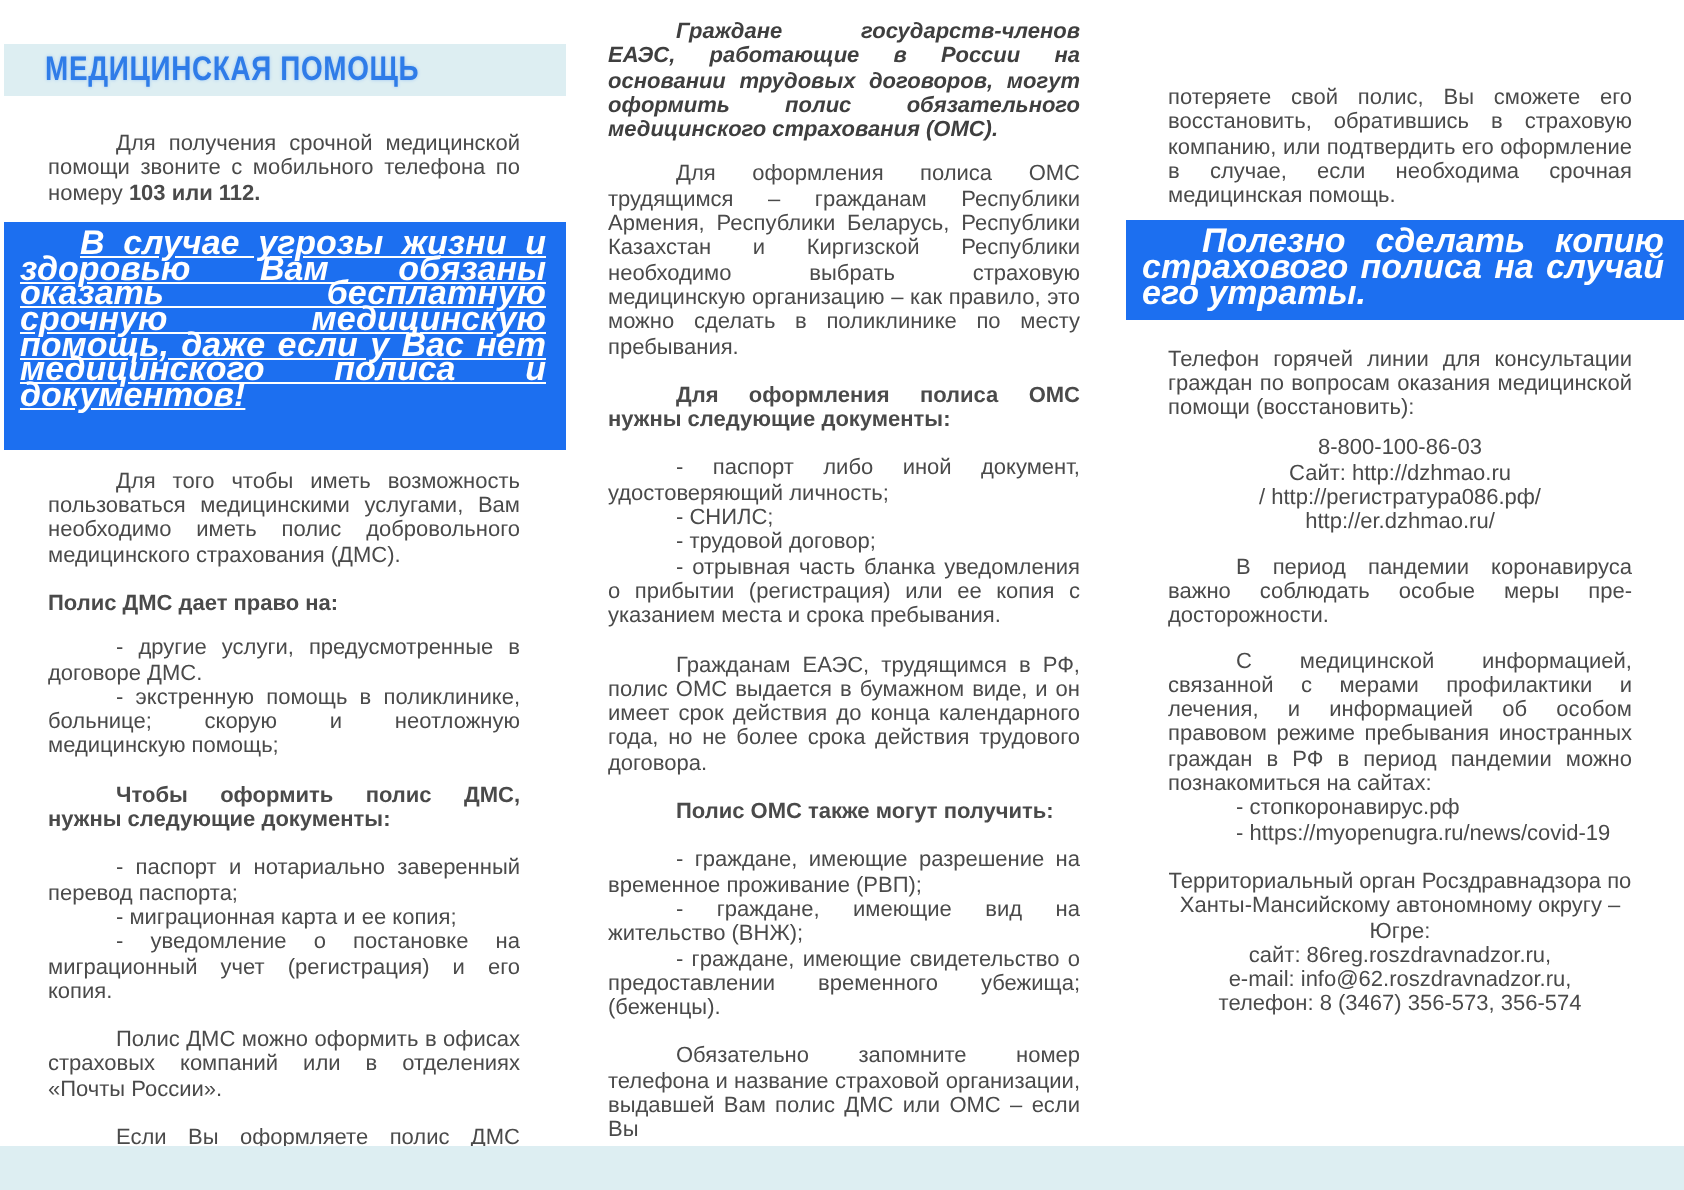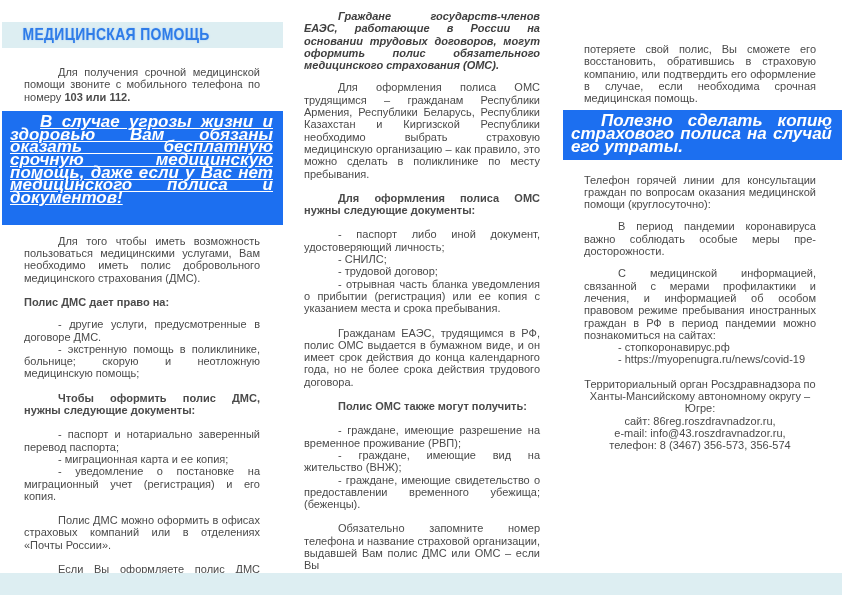--- a/index.html
+++ b/index.html
@@ -140,33 +140,39 @@
   </div>
 
   <p class="para gap12">Обязательно запомните номер телефона и название страховой организации, выдавшей Вам полис ДМС или ОМС – если Вы</p>
 </div>
 
 <div class="col col3">
   <p class="noind">потеряете свой полис, Вы сможете его восстановить, обратившись в страховую компанию, или подтвердить его оформление в случае, если необходима срочная медицинская помощь.</p>
 
   <div class="blue-box tip-box">Полезно сделать копию страхового полиса на случай его утраты.</div>
 
-  <p class="noind gap12" style="margin-top:14px">Телефон горячей линии для консультации граждан по вопросам оказания медицинской помощи (круглосуточно):</p>
+  <p class="noind gap12" style="margin-top:14px">Телефон горячей линии для консультации граждан по вопросам оказания медицинской помощи (восстановить):</p>
 
+  <div class="centered" style="margin-top:8px">
+    <p>8-800-100-86-03</p>
+    <p>Сайт: http://dzhmao.ru</p>
+    <p>/ http://регистратура086.рф/</p>
+    <p>http://er.dzhmao.ru/</p>
+  </div>
 
   <p class="para">В период пандемии коронавируса важно соблюдать особые меры пре-досторожности.</p>
 
   <p class="para">С медицинской информацией, связанной с мерами профилактики и лечения, и информацией об особом правовом режиме пребывания иностранных граждан в РФ в период пандемии можно познакомиться на сайтах:</p>
 
   <div>
     <p class="item">- стопкоронавирус.рф</p>
     <p class="item">- https://myopenugra.ru/news/covid-19</p>
   </div>
 
   <div class="centered gap12">
     <p>Территориальный орган Росздравнадзора по Ханты-Мансийскому автономному округу – Югре:</p>
     <p>сайт: 86reg.roszdravnadzor.ru,</p>
-    <p>e-mail: info@43.roszdravnadzor.ru,</p>
+    <p>e-mail: info@62.roszdravnadzor.ru,</p>
     <p>телефон: 8 (3467) 356-573, 356-574</p>
   </div>
 </div>
 
 <div class="footer-band"></div>
 
 </body></html>

